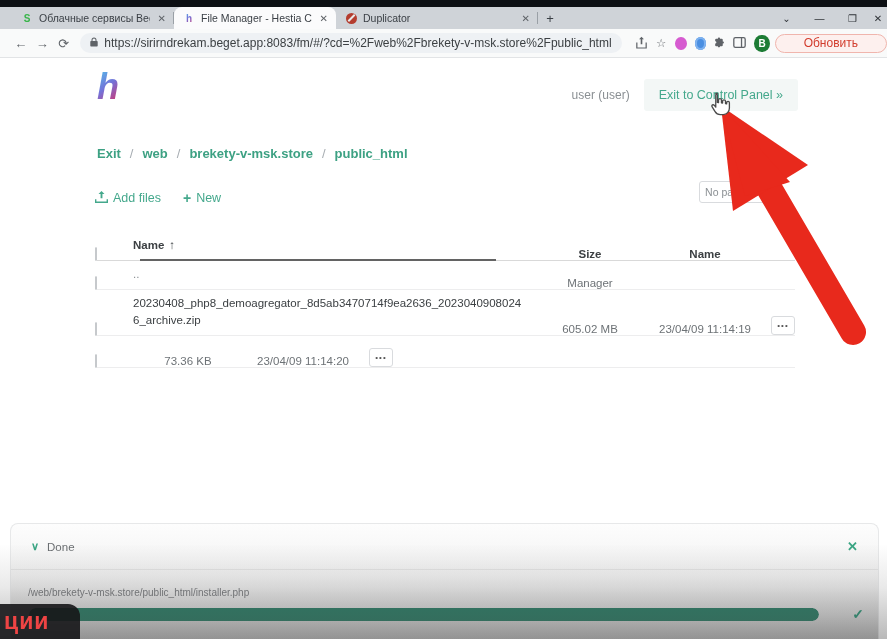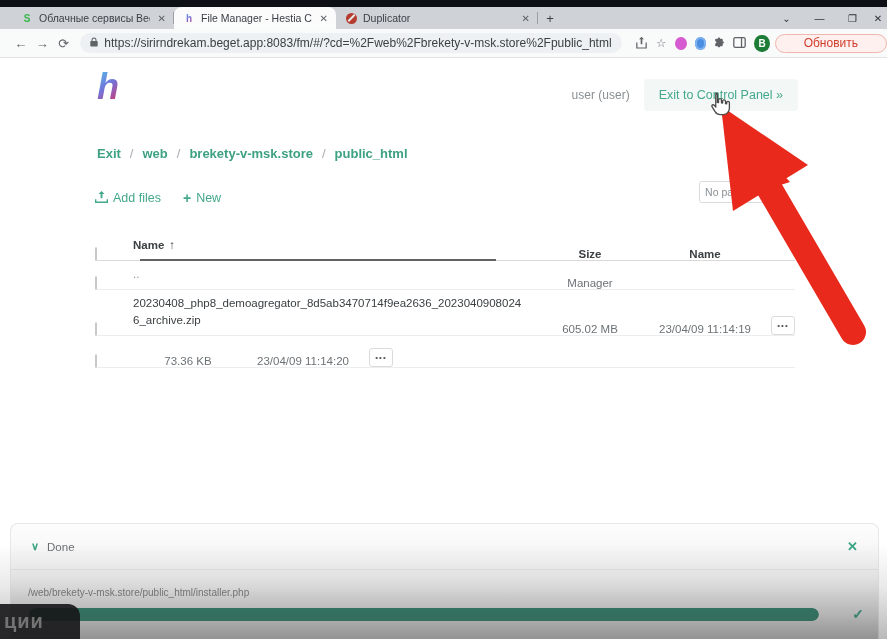--- a/index.html
+++ b/index.html
@@ -89,21 +89,21 @@
   .sp-path { margin:17px 0 0 17px; font-size:10px; color:#77797c; }
   .progress-track { position:absolute; left:18px; top:84px; width:790px; height:13px; border-radius:7px; background:#dcdcdc; overflow:hidden; }
   .progress-fill { height:100%; background:#2c7d66; border-radius:7px; }
   .sp-check { position:absolute; right:14px; top:82px; color:#2f9678; font-size:14px; font-weight:bold; }
 
   
   .vignette { position:absolute; left:0; right:0; bottom:0; height:95px; pointer-events:none; z-index:40;
               background:linear-gradient(180deg, rgba(80,80,80,0) 0%, rgba(80,80,80,0.12) 45%, rgba(70,70,70,0.38) 100%); }
   .subtitle-box { position:absolute; left:0; bottom:0; width:80px; height:35px; background:rgba(22,22,24,0.9);
                   border-radius:0 12px 0 0; z-index:60; display:flex; align-items:center; padding-left:4px; }
-  .subtitle-text { color:#737373; font-size:20px; font-weight:bold; letter-spacing:1px; }
+  .subtitle-text { color:#ef4444; font-size:23px; font-weight:bold; letter-spacing:1px; }
   .arrow-overlay { position:absolute; inset:0; z-index:50; pointer-events:none; }
   .cursor-overlay { position:absolute; left:706px; top:90px; z-index:55; pointer-events:none; }
 </style>
 </head>
 <body>
 
 <div class="screen">
 
   <div class="top-strip"></div>
 

